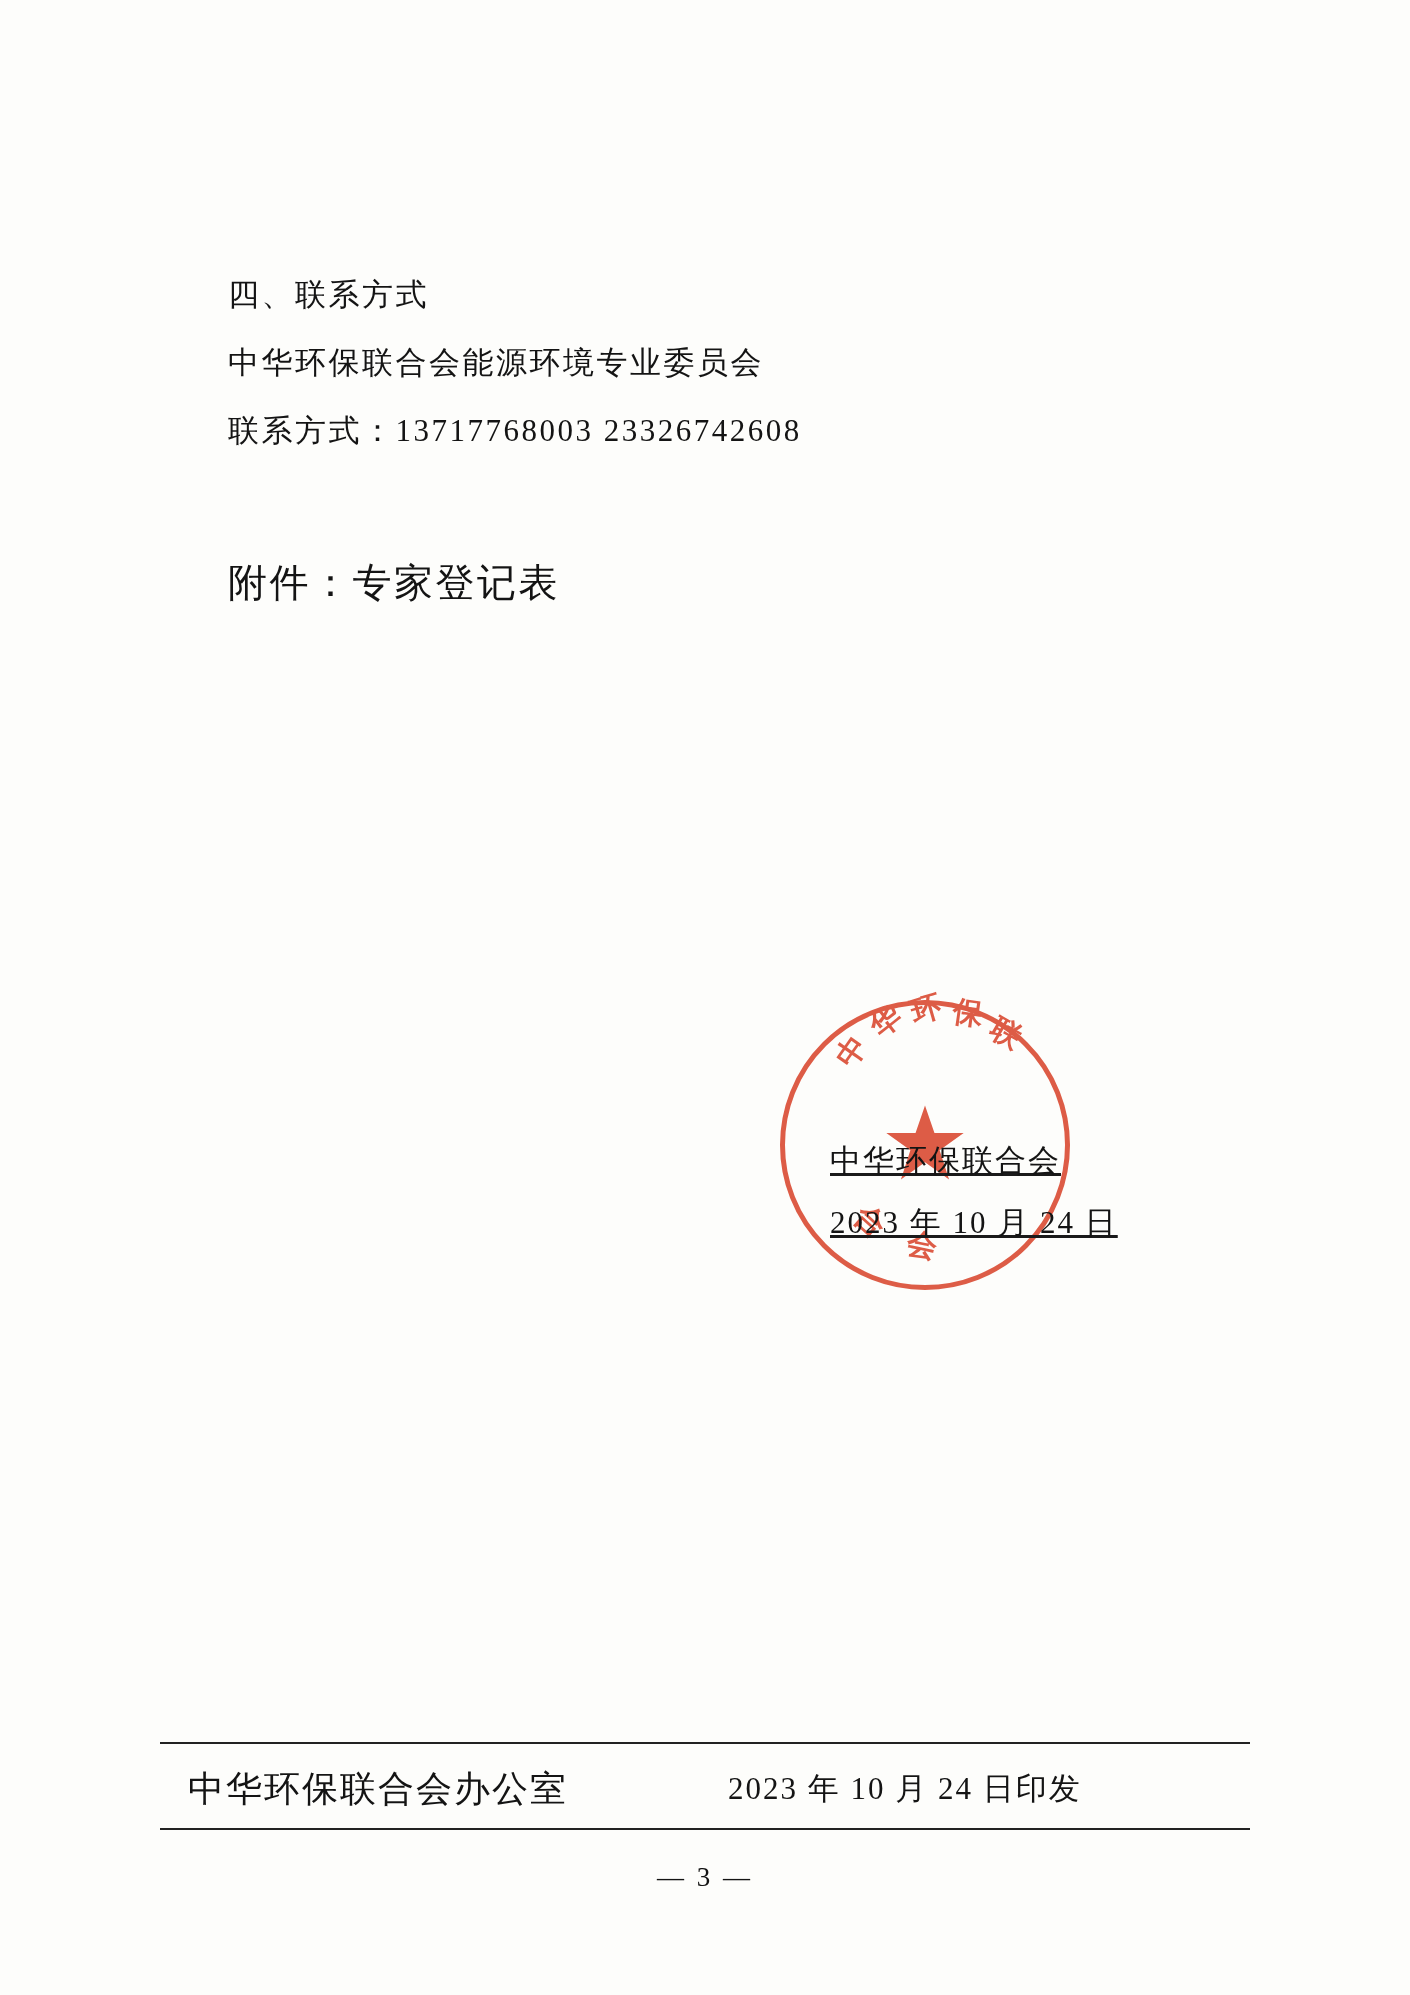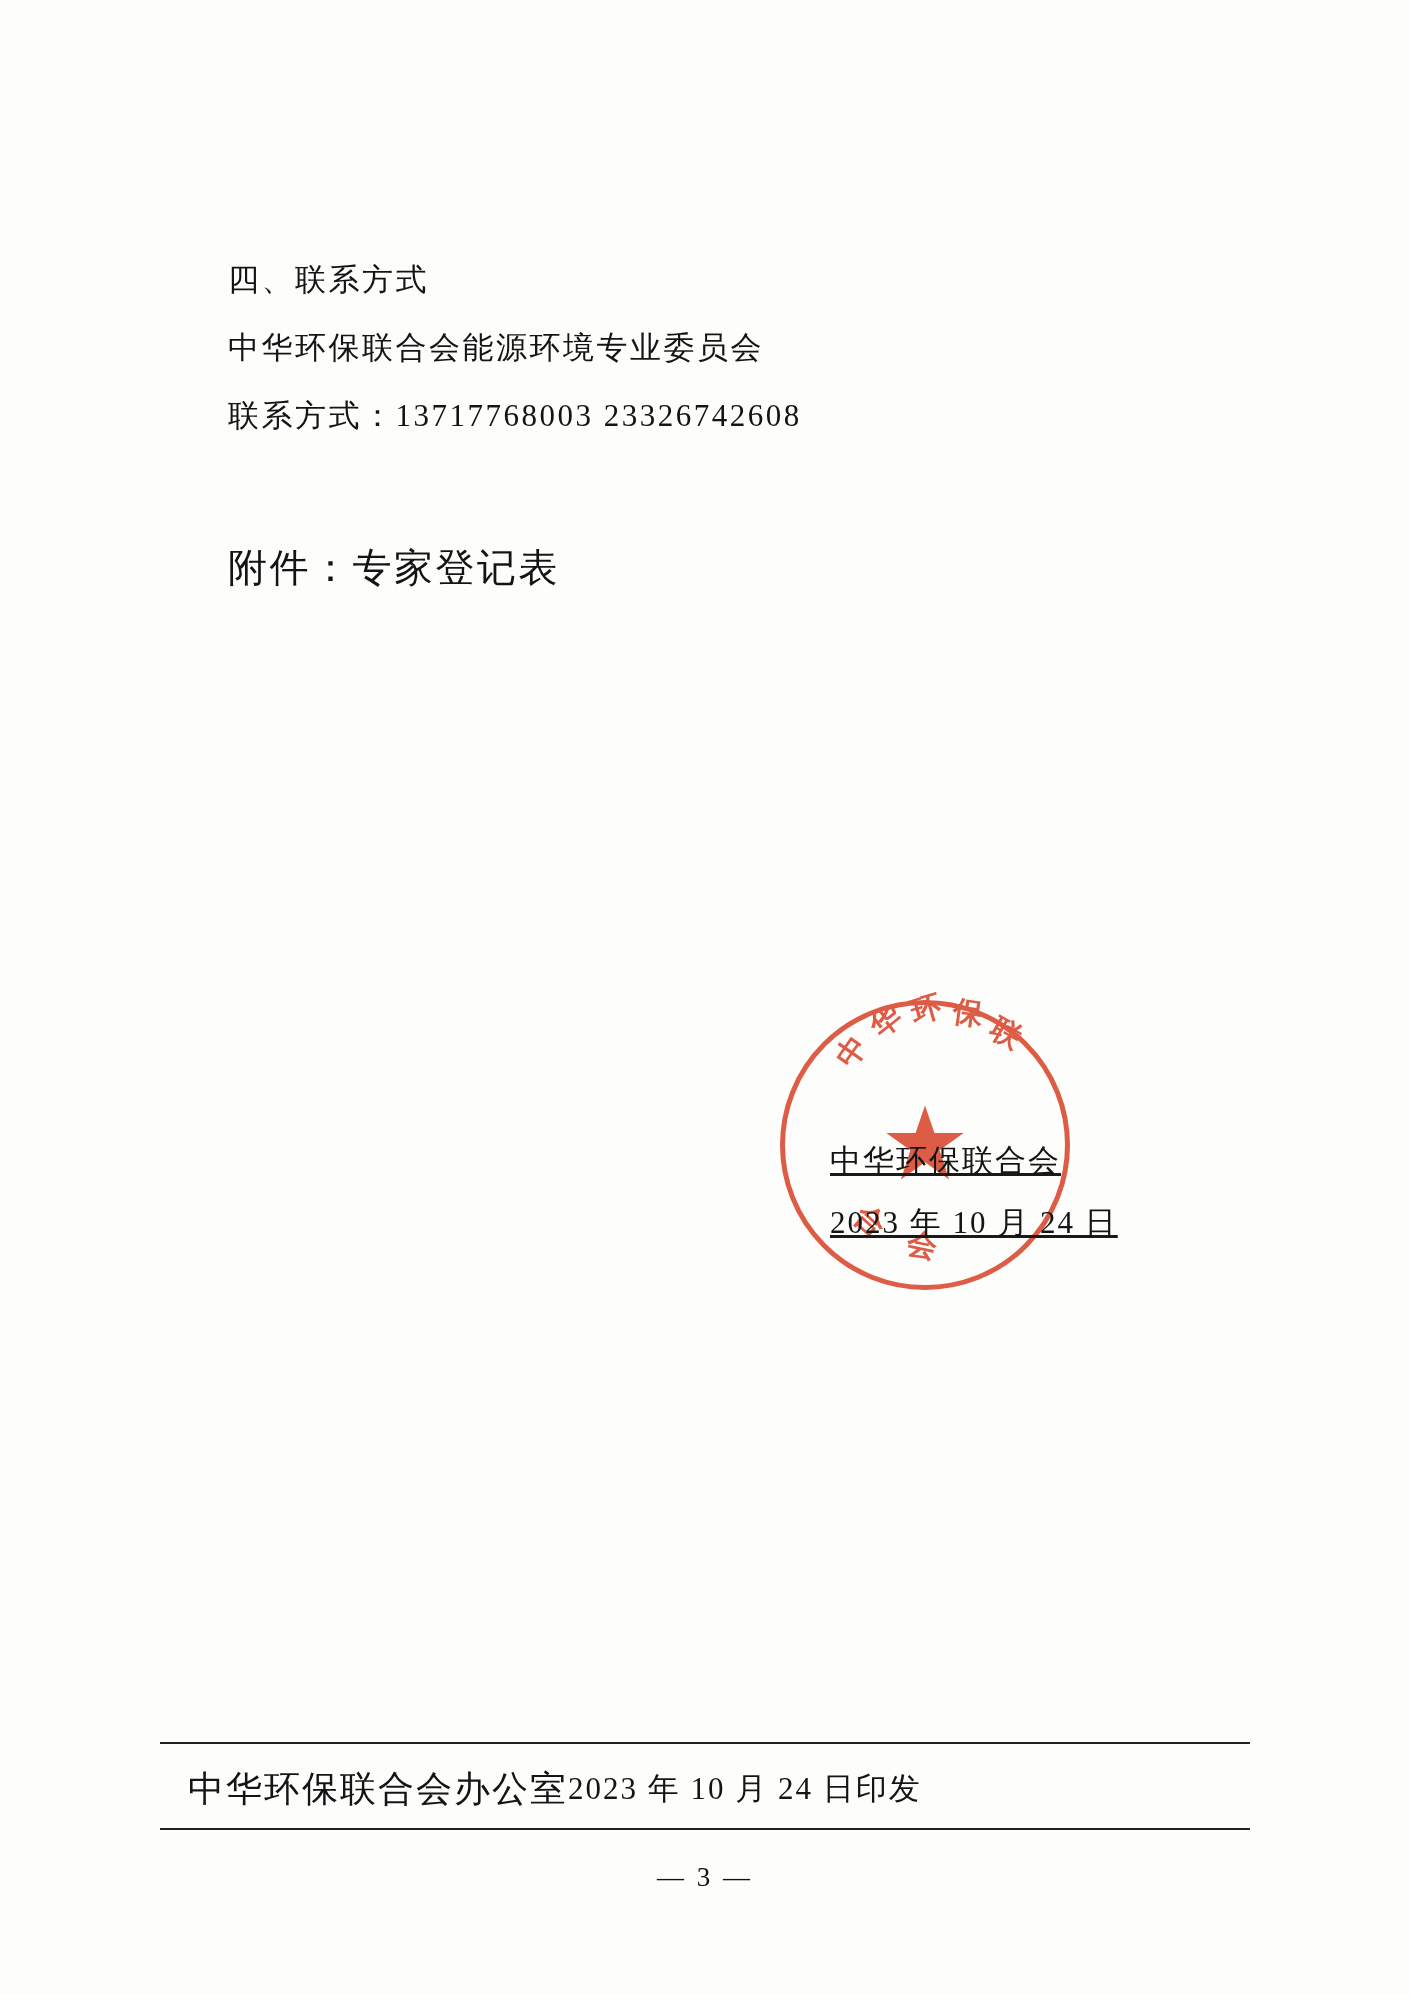--- a/index.html
+++ b/index.html
@@ -18,21 +18,21 @@
   .page {
     position: absolute;
     inset: 0;
     background: #fdfdfb;
   }
 
   
   .content {
     position: absolute;
     left: 228px;
-    top: 246px;
+    top: 261px;
     width: 960px;
   }
   .para {
     font-size: 31px;
     line-height: 68px;
     letter-spacing: 2.5px;
     color: #141414;
     white-space: pre;
   }
   .attach {
@@ -118,20 +118,21 @@
   }
   .footer-left {
     font-size: 36px;
     letter-spacing: 2px;
     margin-left: 28px;
     color: #141414;
   }
   .footer-right {
     font-size: 31px;
     letter-spacing: 2px;
+    margin-left: 160px;
     color: #141414;
   }
   .page-num {
     position: absolute;
     left: 0;
     right: 0;
     top: 1862px;
     text-align: center;
     font-size: 27px;
     letter-spacing: 3px;

